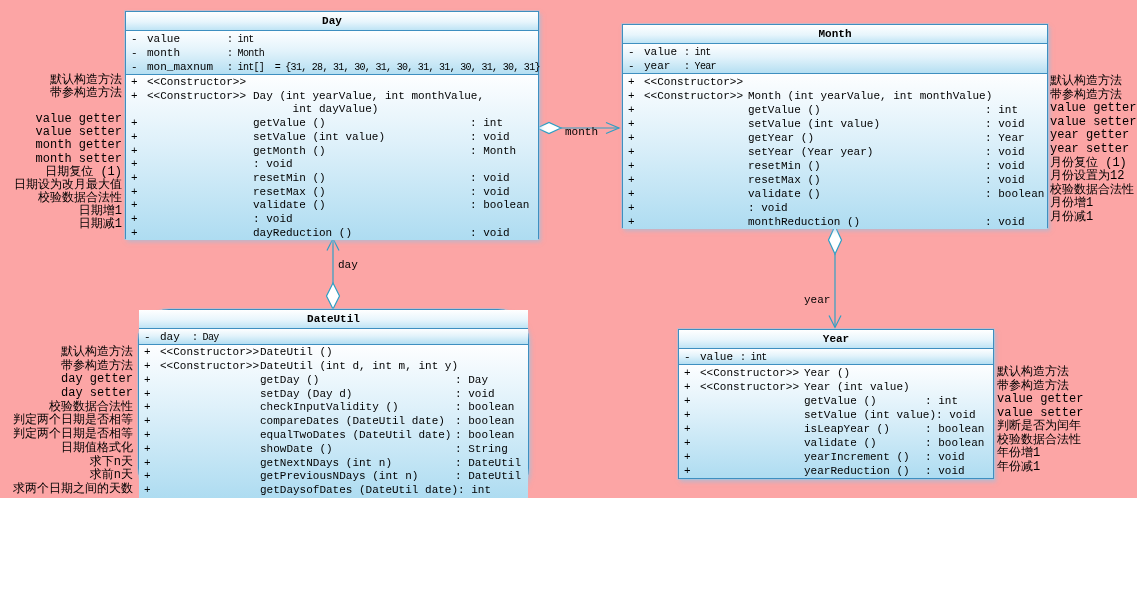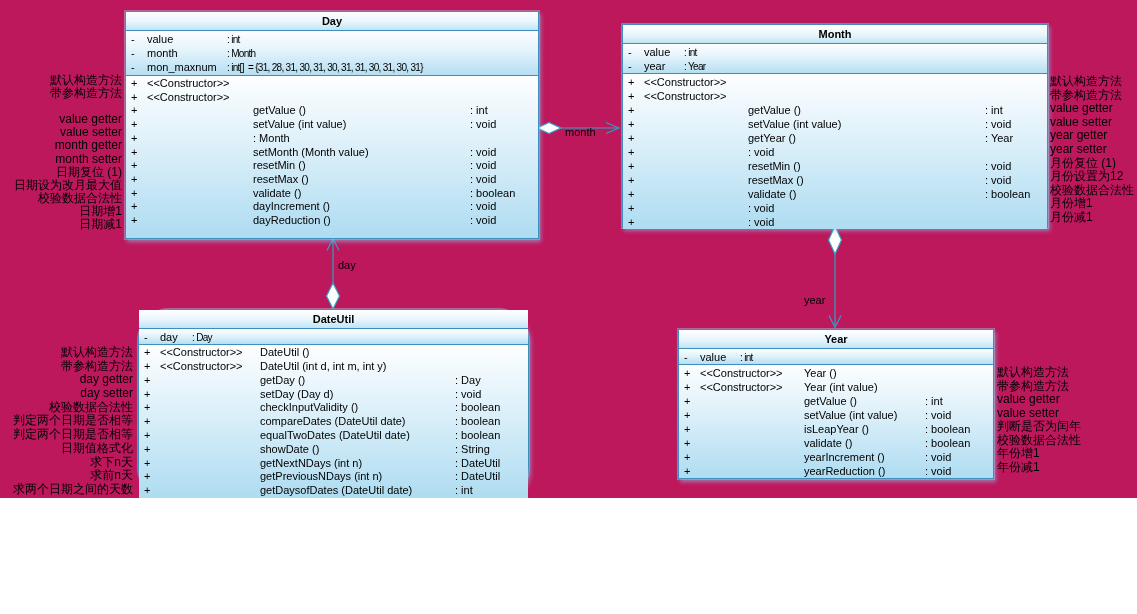--- a/index.html
+++ b/index.html
@@ -1,17 +1,17 @@
 <!DOCTYPE html>
 <html><head>
 <meta charset="utf-8">
 <style>
   html,body{margin:0;padding:0;background:#fff;}
-  .canvas{position:relative;width:1137px;height:498px;background:#be185d;overflow:hidden;
-          font-family:Liberation Sans, sans-serif;color:#000;}
+  .canvas{position:relative;width:1137px;height:498px;background:#fca5a5;overflow:hidden;
+          font-family:Liberation Mono, monospace;color:#000;}
   svg.wires{position:absolute;left:0;top:0;pointer-events:none;}
 
   
   .cls{position:absolute;display:flex;flex-direction:column;border:1px solid #3e8fc0;
        font-size:11px;background:#fff;
        box-shadow:0 0 0 1px rgba(150,205,235,.45), 2px 3px 4px rgba(140,195,230,.55);}
   .cls .title{height:18px;line-height:18px;text-align:center;font-weight:bold;
        background:linear-gradient(180deg,#ffffff 0%,#e7f5fc 55%,#bfe4f5 100%);}
   .cls .attrs{height:var(--ah);padding-top:1px;border-top:1px solid #3e8fc0;
        background:linear-gradient(180deg,#fdfeff 0%,#e3f3fb 45%,#b5dff2 100%);}
@@ -79,53 +79,54 @@
     <div class="title">Day</div>
     <div class="attrs">
 
     <div class="row"><span>-</span><span>value</span><span class="tp">: int</span></div>
         <div class="row"><span>-</span><span>month</span><span class="tp">: Month</span></div>
         <div class="row"><span>-</span><span>mon_maxnum</span><span class="tp">: int[]  = {31, 28, 31, 30, 31, 30, 31, 31, 30, 31, 30, 31}</span></div>
       </div>
     <div class="methods">
 
     <div class="row"><span>+</span><span>&lt;&lt;Constructor&gt;&gt;</span><span></span></div>
-        <div class="row"><span>+</span><span>&lt;&lt;Constructor&gt;&gt;</span><span></span></div>
+        <div class="row"><span>+</span><span>&lt;&lt;Constructor&gt;&gt;</span><span>Day (int yearValue, int monthValue,
+      int dayValue)</span><span></span></div>
         <div class="row"><span>+</span><span></span><span>getValue ()</span><span>: int</span></div>
         <div class="row"><span>+</span><span></span><span>setValue (int value)</span><span>: void</span></div>
-        <div class="row"><span>+</span><span></span><span>: Month</span></div>
-        <div class="row"><span>+</span><span></span><span>setMonth (Month value)</span><span>: void</span></div>
-        <div class="row"><span>+</span><span></span><span>resetMin ()</span><span>: void</span></div>
-        <div class="row"><span>+</span><span></span><span>resetMax ()</span><span>: void</span></div>
-        <div class="row"><span>+</span><span></span><span>validate ()</span><span>: boolean</span></div>
-        <div class="row"><span>+</span><span></span><span>dayIncrement ()</span><span>: void</span></div>
-        <div class="row"><span>+</span><span></span><span>dayReduction ()</span><span>: void</span></div>
-      </div>
-  </div>
-
-  <div class="cls c-month">
-    <div class="title">Month</div>
-    <div class="attrs">
-
-    <div class="row"><span>-</span><span>value</span><span class="tp">: int</span></div>
-        <div class="row"><span>-</span><span>year</span><span class="tp">: Year</span></div>
-      </div>
-    <div class="methods">
-
-    <div class="row"><span>+</span><span>&lt;&lt;Constructor&gt;&gt;</span><span></span></div>
-        <div class="row"><span>+</span><span>&lt;&lt;Constructor&gt;&gt;</span><span></span></div>
-        <div class="row"><span>+</span><span></span><span>getValue ()</span><span>: int</span></div>
-        <div class="row"><span>+</span><span></span><span>setValue (int value)</span><span>: void</span></div>
-        <div class="row"><span>+</span><span></span><span>getYear ()</span><span>: Year</span></div>
+        <div class="row"><span>+</span><span></span><span>getMonth ()</span><span>: Month</span></div>
         <div class="row"><span>+</span><span></span><span>: void</span></div>
         <div class="row"><span>+</span><span></span><span>resetMin ()</span><span>: void</span></div>
         <div class="row"><span>+</span><span></span><span>resetMax ()</span><span>: void</span></div>
         <div class="row"><span>+</span><span></span><span>validate ()</span><span>: boolean</span></div>
         <div class="row"><span>+</span><span></span><span>: void</span></div>
+        <div class="row"><span>+</span><span></span><span>dayReduction ()</span><span>: void</span></div>
+      </div>
+  </div>
+
+  <div class="cls c-month">
+    <div class="title">Month</div>
+    <div class="attrs">
+
+    <div class="row"><span>-</span><span>value</span><span class="tp">: int</span></div>
+        <div class="row"><span>-</span><span>year</span><span class="tp">: Year</span></div>
+      </div>
+    <div class="methods">
+
+    <div class="row"><span>+</span><span>&lt;&lt;Constructor&gt;&gt;</span><span></span></div>
+        <div class="row"><span>+</span><span>&lt;&lt;Constructor&gt;&gt;</span><span>Month (int yearValue, int monthValue)</span><span></span></div>
+        <div class="row"><span>+</span><span></span><span>getValue ()</span><span>: int</span></div>
+        <div class="row"><span>+</span><span></span><span>setValue (int value)</span><span>: void</span></div>
+        <div class="row"><span>+</span><span></span><span>getYear ()</span><span>: Year</span></div>
+        <div class="row"><span>+</span><span></span><span>setYear (Year year)</span><span>: void</span></div>
+        <div class="row"><span>+</span><span></span><span>resetMin ()</span><span>: void</span></div>
+        <div class="row"><span>+</span><span></span><span>resetMax ()</span><span>: void</span></div>
+        <div class="row"><span>+</span><span></span><span>validate ()</span><span>: boolean</span></div>
         <div class="row"><span>+</span><span></span><span>: void</span></div>
+        <div class="row"><span>+</span><span></span><span>monthReduction ()</span><span>: void</span></div>
       </div>
   </div>
 
   <div class="cls c-dateutil">
     <div class="title">DateUtil</div>
     <div class="attrs">
 
     <div class="row"><span>-</span><span>day</span><span class="tp">: Day</span></div>
       </div>
     <div class="methods">

